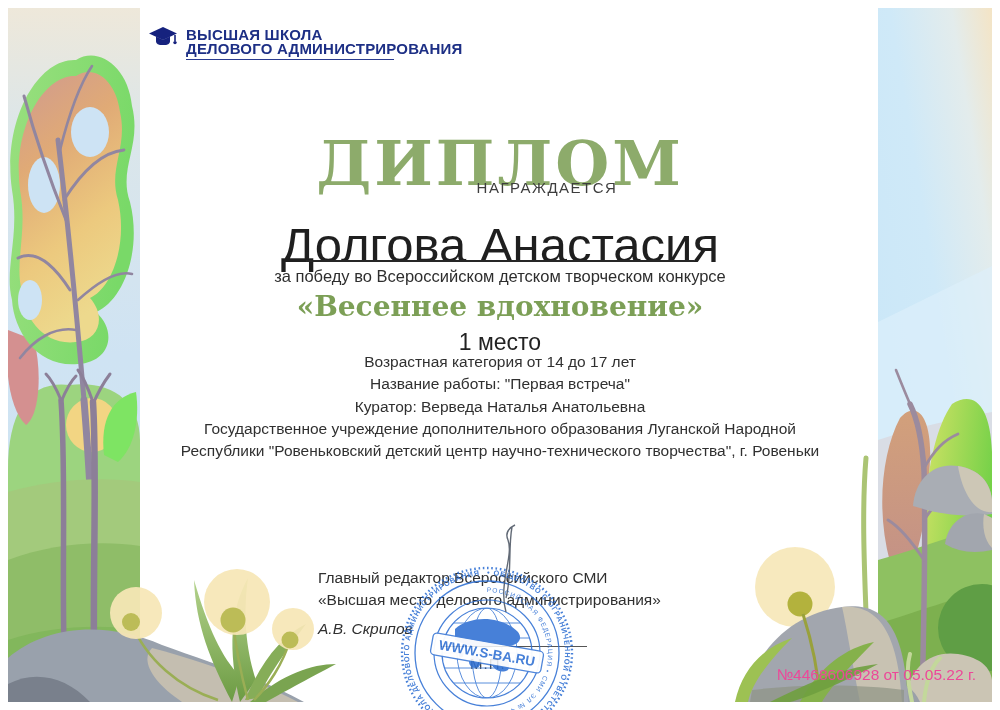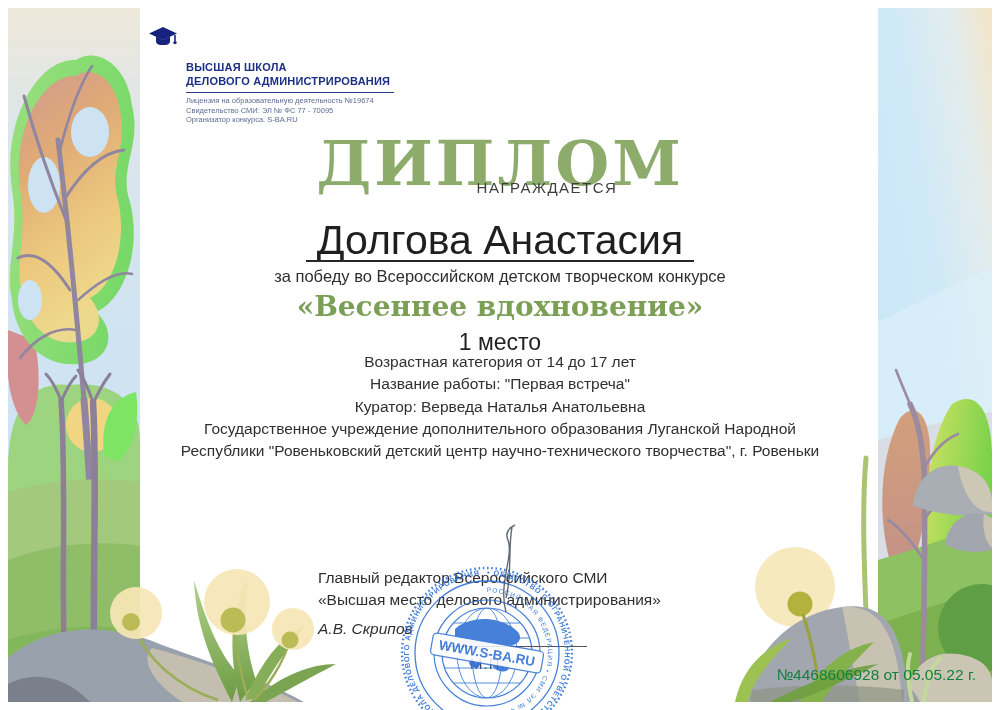--- a/index.html
+++ b/index.html
@@ -7,43 +7,43 @@
     position:relative; width:1000px; height:710px; background:#ffffff;
     overflow:hidden; font-family:"Liberation Sans", sans-serif; color:#2e2e2e;
   }
   .layer { position:absolute; left:0; top:0; width:1000px; height:710px; }
   .decor { z-index:0; }
   .overlay { z-index:3; pointer-events:none; }
 
   
   .logo { position:absolute; left:148px; top:26px; z-index:2; display:flex; gap:8px; }
   .logo-text { padding-top:2px; }
-  .logo-title { color:#1d2f85; font-weight:bold; font-size:11px; line-height:13.5px; letter-spacing:.2px;margin-top:33px; }
+  .logo-title { color:#1d2f85; font-weight:bold; font-size:15px; line-height:13.5px; letter-spacing:.2px; }
   .logo-divider { width:208px; border-top:1px solid #2a3b8f; margin:4px 0 3px; }
   .logo-license { color:#5d6d96; font-size:7.5px; line-height:9.6px; }
 
   
   .ctext { position:absolute; left:0; width:1000px; text-align:center; z-index:2; }
   .title { top:94px; font-family:"DejaVu Serif", serif; font-weight:bold; font-size:62px;
            letter-spacing:3px; color:#8dab6b;margin-top:33px; }
   .awarded { top:179px; font-size:15px; letter-spacing:1.5px; color:#3d3d3d;padding-left:47px; }
-  .name { top:217px; font-size:41px; color:#1f1f1f; }
+  .name { top:217px; font-size:49px; color:#1f1f1f; }
   .name-underline { position:absolute; left:306px; top:260px; width:388px; border-top:2px solid #262626; z-index:2; }
   .reason { top:267px; font-size:16.5px; }
   .contest { top:290px; font-family:"DejaVu Serif", serif; font-weight:bold; font-size:28px; color:#7c9f56; }
   .place { top:322px; font-size:23px; color:#222;margin-top:7px; }
   .details { top:351px; font-size:15.5px; line-height:22.3px; color:#303030; }
 
   
   .sign-block { position:absolute; left:318px; top:567px; z-index:2; font-size:15.5px; line-height:22px; color:#303030; }
   .signer-name { margin-top:7px;font-style:italic; }
   .sig-line { position:absolute; left:441px; top:646px; width:146px; border-top:1.4px solid #555; z-index:2; }
   .mp { position:absolute; left:470px; top:655px; font-size:15px; letter-spacing:1px; color:#454545; z-index:2; }
 
-  .doc-number { position:absolute; right:24px; top:666px; font-size:15.5px; color:#15803d; z-index:2; }
+  .doc-number { position:absolute; right:24px; top:666px; font-size:15.5px; color:#ec4899; z-index:2; }
 </style>
 </head>
 <body>
 
 <div class="page">
 
   <svg class="layer decor" viewBox="0 0 1000 710">
     <defs>
       <linearGradient id="skyL" x1="0" y1="0" x2="0" y2="1">
         <stop offset="0" stop-color="#eee8da"></stop>
@@ -209,25 +209,20 @@
       <path d="M8 10.6 v4.8 q0 3.6 7 3.6 q7 0 7 -3.6 v-4.8 l-7 3.2 z" fill="#16227e"></path>
       <path d="M27 9 v6.2" stroke="#16227e" stroke-width="1.6"></path>
       <circle cx="27" cy="16.6" r="1.7" fill="#16227e"></circle>
     </svg>
     <div class="logo-text">
       <div class="logo-title">
         <div>ВЫСШАЯ ШКОЛА</div>
         <div>ДЕЛОВОГО АДМИНИСТРИРОВАНИЯ</div>
       </div>
       <div class="logo-divider"></div>
-      <div class="logo-license">
-        <div>Лицензия на образовательную деятельность №19674</div>
-        <div>Свидетельство СМИ: ЭЛ № ФС 77 - 70095</div>
-        <div>Организатор конкурса. S-BA.RU</div>
-      </div>
     </div>
   </div>
 
   <div class="ctext title">ДИПЛОМ</div>
   <div class="ctext awarded">НАГРАЖДАЕТСЯ</div>
   <div class="ctext name">Долгова Анастасия</div>
   <div class="name-underline"></div>
   <div class="ctext reason">за победу во Всероссийском детском творческом конкурсе</div>
   <div class="ctext contest">«Весеннее вдохновение»</div>
   <div class="ctext place">1 место</div>

